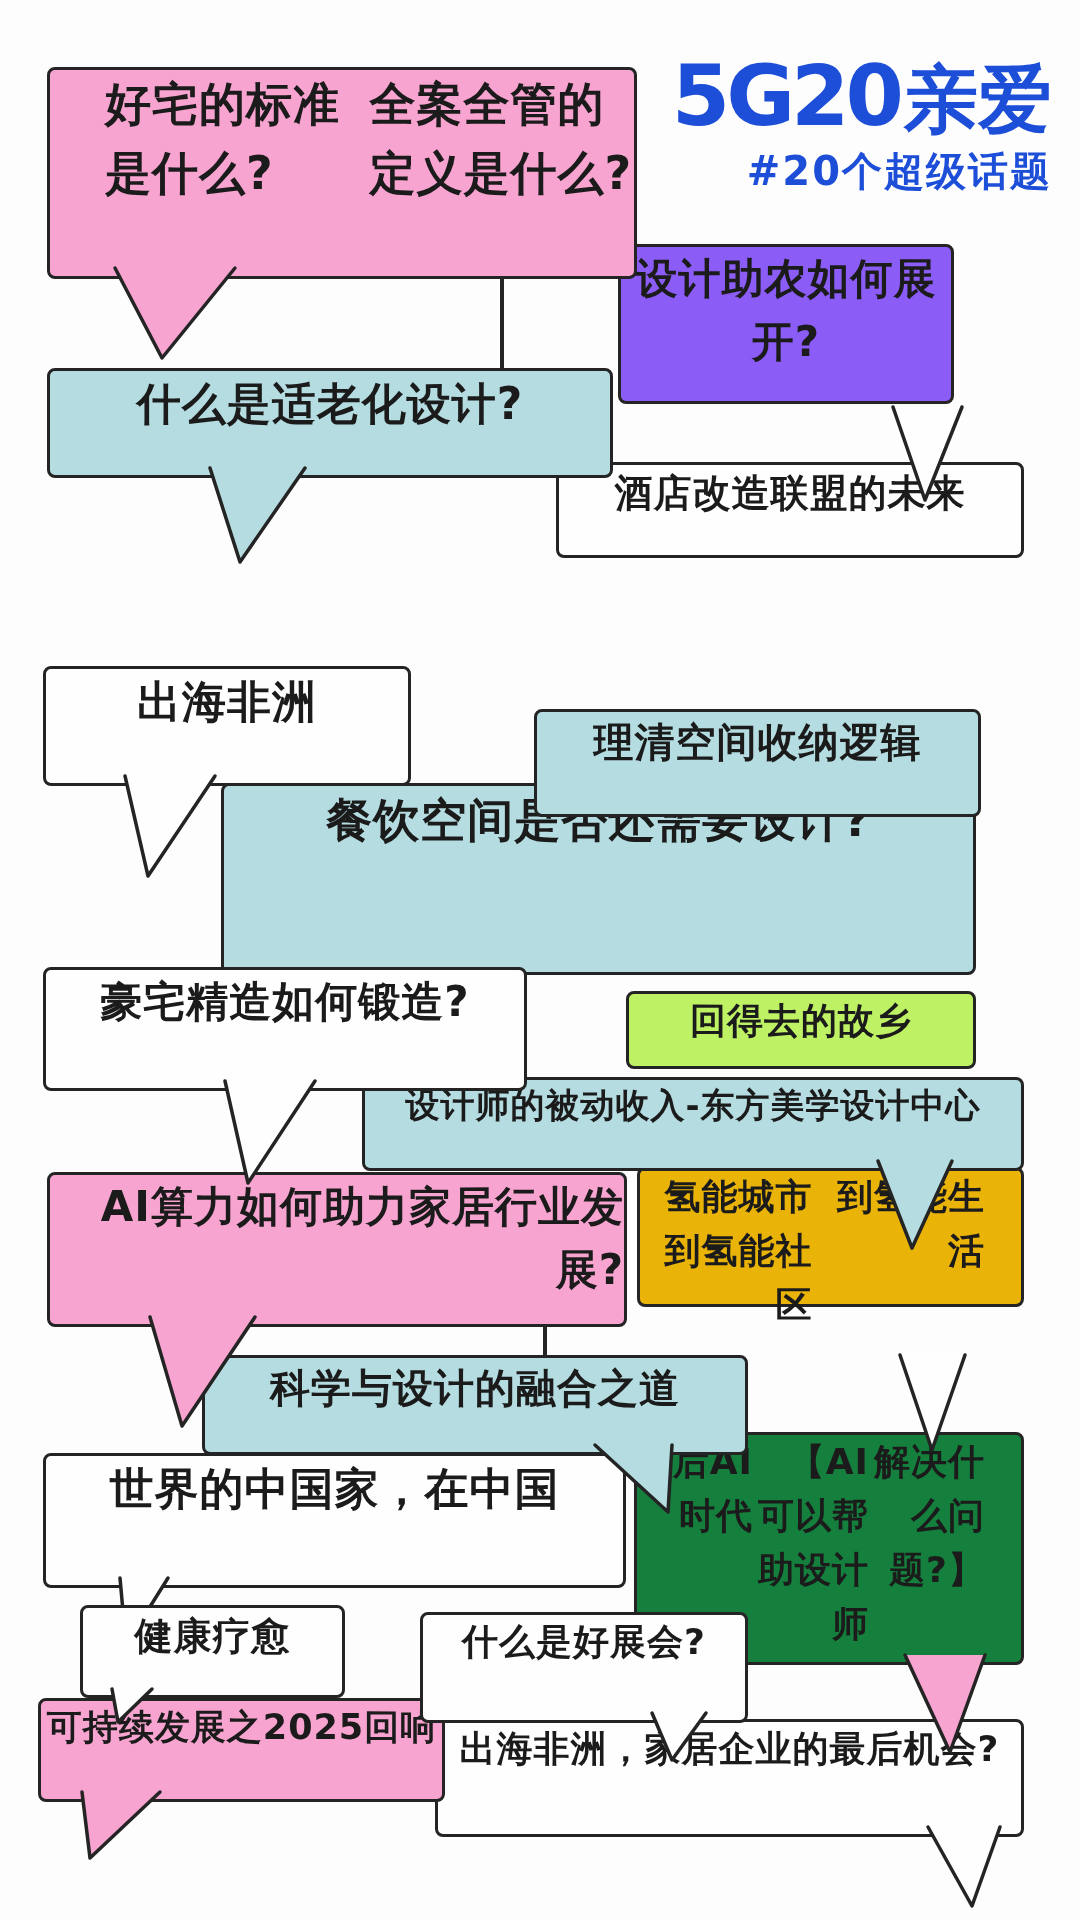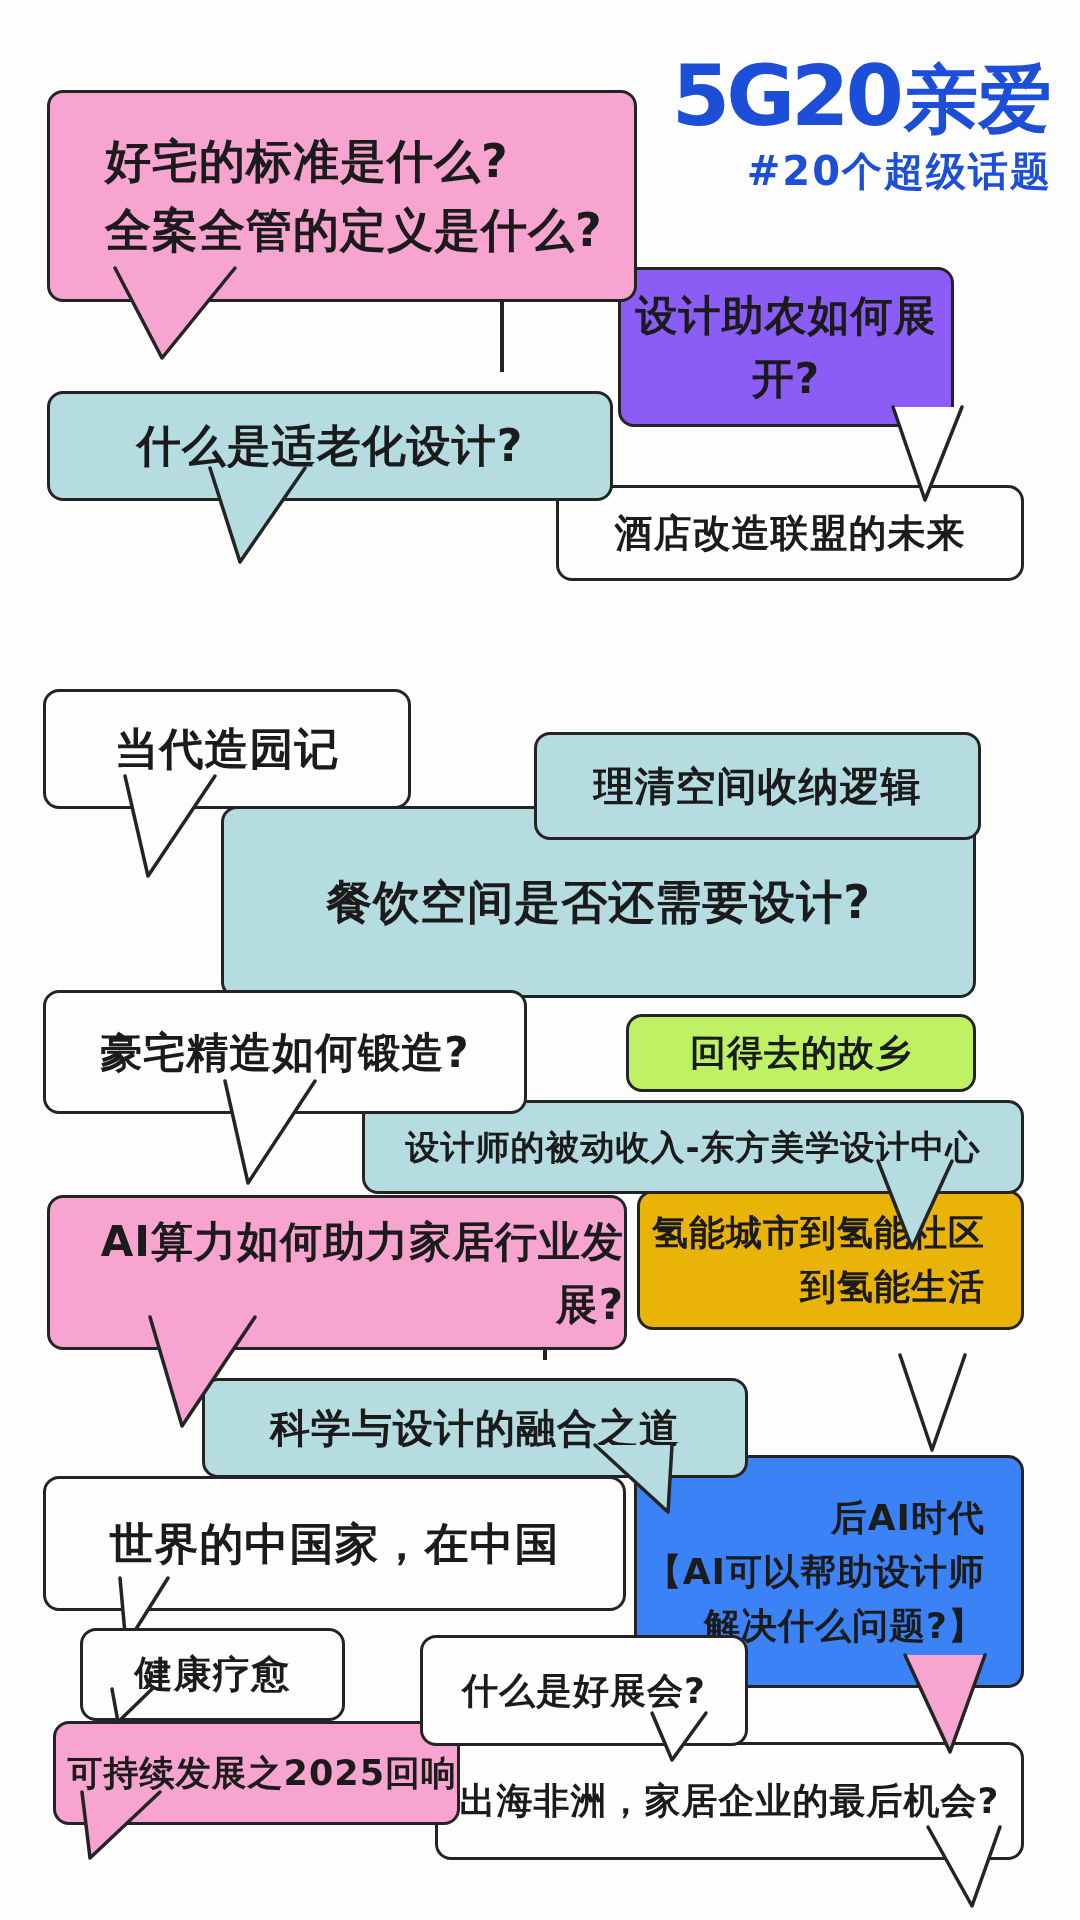--- a/index.html
+++ b/index.html
@@ -8,29 +8,28 @@
     position:relative;
     width:1080px;height:1920px;
     margin:0 auto;
     overflow:hidden;
     font-family:"DejaVu Sans","Liberation Sans",sans-serif;
   }
   .bubble{
     position:absolute;
     box-sizing:border-box;
     border:3px solid #242424;
-    border-radius:16px;
+    border-radius:8px;
     display:flex;
-    flex-direction:column;
+    flex-direction:row;
     justify-content:center;
     font-weight:bold;
     color:#1b1b1b;
     letter-spacing:1px;
     line-height:1.5;
-    margin-top:23px;
   }
   .bubble .line{width:100%;}
   .tail{
     position:absolute;left:0;top:0;
     pointer-events:none;
   }
   .connector{
     position:absolute;
     width:4px;
   }
@@ -83,21 +82,21 @@
     <div class="bubble" style="left: 47px; top: 368px; width: 566px; height: 110px; z-index: 80; font-size: 44px; text-align: center; background: rgb(181, 221, 225); border-color: rgb(36, 36, 36);">
       <div class="line">什么是适老化设计?</div>
     </div>
     <svg width="1080" height="1920" viewBox="0 0 1080 1920" class="tail" style="z-index: 81;">
       <path d="M 210 468 L 240 562 L 305 468" fill="#B5DDE1" stroke="#242424" stroke-width="3.5" stroke-linejoin="round" stroke-linecap="round"></path>
     </svg>
     <div class="bubble" style="left: 556px; top: 462px; width: 468px; height: 96px; z-index: 70; font-size: 38px; text-align: center; background: rgb(254, 254, 254); border-color: rgb(36, 36, 36);">
       <div class="line">酒店改造联盟的未来</div>
     </div>
     <div class="bubble" style="left: 43px; top: 666px; width: 368px; height: 120px; z-index: 90; font-size: 44px; text-align: center; background: rgb(254, 254, 254); border-color: rgb(36, 36, 36);">
-      <div class="line">当代造园记</div>
+      <div class="line">出海非洲</div>
     </div>
     <svg width="1080" height="1920" viewBox="0 0 1080 1920" class="tail" style="z-index: 91;">
       <path d="M 125 776 L 148 876 L 215 776" fill="#FEFEFE" stroke="#242424" stroke-width="3.5" stroke-linejoin="round" stroke-linecap="round"></path>
     </svg>
     <div class="bubble" style="left: 534px; top: 709px; width: 447px; height: 108px; z-index: 45; font-size: 40px; text-align: center; background: rgb(181, 221, 225); border-color: rgb(36, 36, 36);">
       <div class="line">理清空间收纳逻辑</div>
     </div>
     <div class="bubble" style="left: 221px; top: 783px; width: 755px; height: 192px; z-index: 40; font-size: 46px; text-align: center; background: rgb(181, 221, 225); border-color: rgb(36, 36, 36);">
       <div class="line">餐饮空间是否还需要设计?</div>
     </div>
@@ -134,41 +133,41 @@
     </div>
     <svg width="1080" height="1920" viewBox="0 0 1080 1920" class="tail" style="z-index: 66;">
       <path d="M 595 1445 L 668 1512 L 672 1445" fill="#B5DDE1" stroke="#242424" stroke-width="3.5" stroke-linejoin="round" stroke-linecap="round"></path>
     </svg>
     <div class="bubble" style="left: 43px; top: 1453px; width: 583px; height: 135px; z-index: 58; font-size: 44px; text-align: center; background: rgb(254, 254, 254); border-color: rgb(36, 36, 36);">
       <div class="line">世界的中国家，在中国</div>
     </div>
     <svg width="1080" height="1920" viewBox="0 0 1080 1920" class="tail" style="z-index: 59;">
       <path d="M 120 1578 L 126 1645 L 168 1578" fill="#FEFEFE" stroke="#242424" stroke-width="3.5" stroke-linejoin="round" stroke-linecap="round"></path>
     </svg>
-    <div class="bubble" style="left: 634px; top: 1432px; width: 390px; height: 233px; z-index: 30; font-size: 36px; text-align: right; background: #3b82f6; border-color: rgb(36, 36, 36); padding-right: 36px;">
+    <div class="bubble" style="left: 634px; top: 1432px; width: 390px; height: 233px; z-index: 30; font-size: 36px; text-align: right; background: #15803d; border-color: rgb(36, 36, 36); padding-right: 36px;">
       <div class="line">后AI时代</div>
       <div class="line">【AI可以帮助设计师</div>
       <div class="line">解决什么问题?】</div>
     </div>
     <svg width="1080" height="1920" viewBox="0 0 1080 1920" class="tail" style="z-index: 42;">
       <path d="M 905 1655 L 950 1752 L 985 1655" fill="#F8A4D0" stroke="#242424" stroke-width="3.5" stroke-linejoin="round" stroke-linecap="round"></path>
     </svg>
     <div class="bubble" style="left: 80px; top: 1605px; width: 265px; height: 93px; z-index: 60; font-size: 38px; text-align: center; background: rgb(254, 254, 254); border-color: rgb(36, 36, 36);">
       <div class="line">健康疗愈</div>
     </div>
     <svg width="1080" height="1920" viewBox="0 0 1080 1920" class="tail" style="z-index: 61;">
       <path d="M 112 1689 L 118 1722 L 152 1689" fill="#FEFEFE" stroke="#242424" stroke-width="3.5" stroke-linejoin="round" stroke-linecap="round"></path>
     </svg>
     <div class="bubble" style="left: 420px; top: 1612px; width: 328px; height: 111px; z-index: 60; font-size: 36px; text-align: center; background: rgb(254, 254, 254); border-color: rgb(36, 36, 36);">
       <div class="line">什么是好展会?</div>
     </div>
     <svg width="1080" height="1920" viewBox="0 0 1080 1920" class="tail" style="z-index: 61;">
       <path d="M 652 1713 L 672 1760 L 706 1713" fill="#FEFEFE" stroke="#242424" stroke-width="3.5" stroke-linejoin="round" stroke-linecap="round"></path>
     </svg>
-    <div class="bubble" style="left: 53px; top: 1698px; width: 407px; height: 104px; z-index: 50; font-size: 35px; text-align: right; background: rgb(248, 164, 208); border-color: rgb(36, 36, 36);">
+    <div class="bubble" style="left: 38px; top: 1698px; width: 407px; height: 104px; z-index: 50; font-size: 35px; text-align: center; background: rgb(248, 164, 208); border-color: rgb(36, 36, 36);">
       <div class="line">可持续发展之2025回响</div>
     </div>
     <svg width="1080" height="1920" viewBox="0 0 1080 1920" class="tail" style="z-index: 51;">
       <path d="M 82 1792 L 90 1858 L 160 1792" fill="#F8A4D0" stroke="#242424" stroke-width="3.5" stroke-linejoin="round" stroke-linecap="round"></path>
     </svg>
     <div class="bubble" style="left: 435px; top: 1719px; width: 589px; height: 118px; z-index: 40; font-size: 36px; text-align: center; background: rgb(254, 254, 254); border-color: rgb(36, 36, 36);">
       <div class="line">出海非洲，家居企业的最后机会?</div>
     </div>
     <svg width="1080" height="1920" viewBox="0 0 1080 1920" class="tail" style="z-index: 41;">
       <path d="M 928 1827 L 972 1906 L 1000 1827" fill="#FEFEFE" stroke="#242424" stroke-width="3.5" stroke-linejoin="round" stroke-linecap="round"></path>

